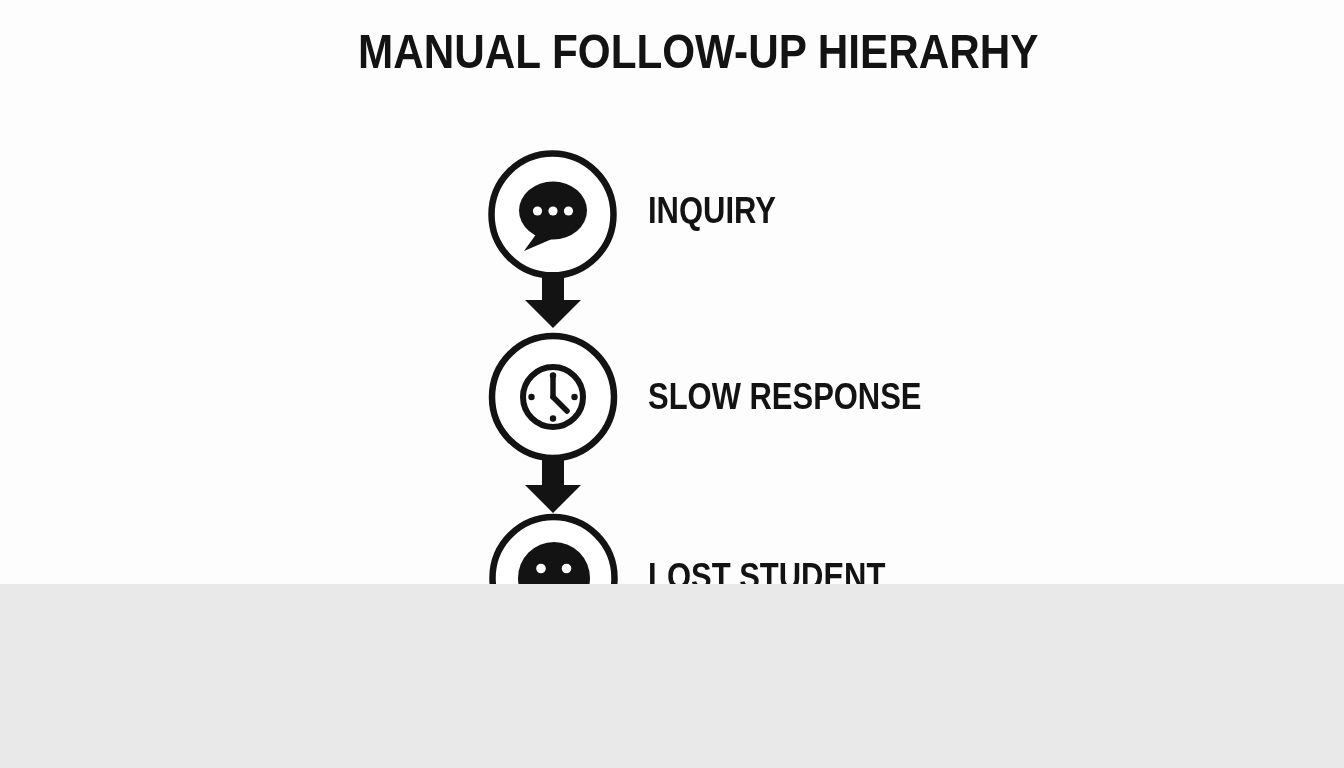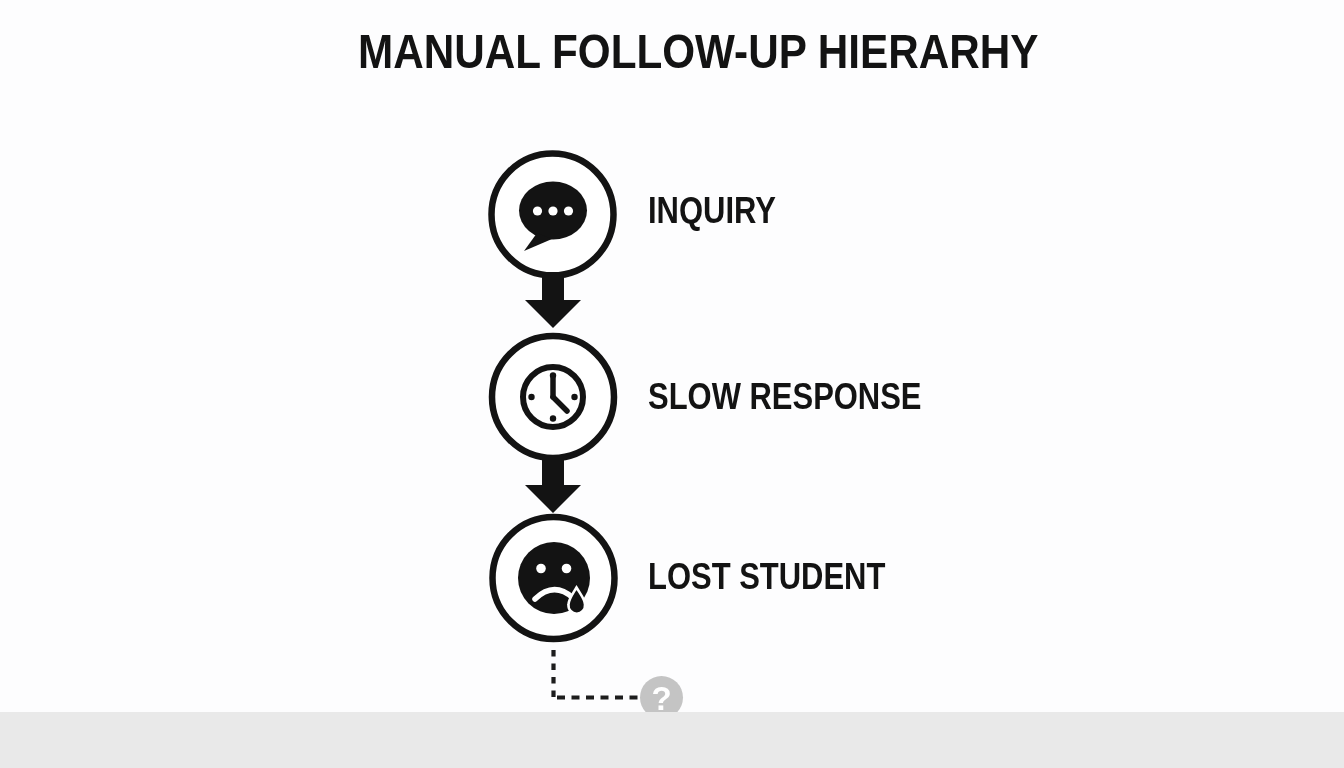--- a/index.html
+++ b/index.html
@@ -9,21 +9,21 @@
   }
   *{margin:0;padding:0;box-sizing:border-box;}
   html,body{width:100%;height:100%;}
   body{
     font-family:"Liberation Sans", sans-serif;
     background:#e9e9e9;
   }
   .canvas{
     position:relative;
     width:1344px;
-    height:712px;
+    height:584px;
     background:var(--background,#fdfdfe);
     overflow:hidden;
   }
   .title{
     position:absolute;
     left:358px;
     top:28px;
     font-size:48px;
     line-height:48px;
     font-weight:bold;

